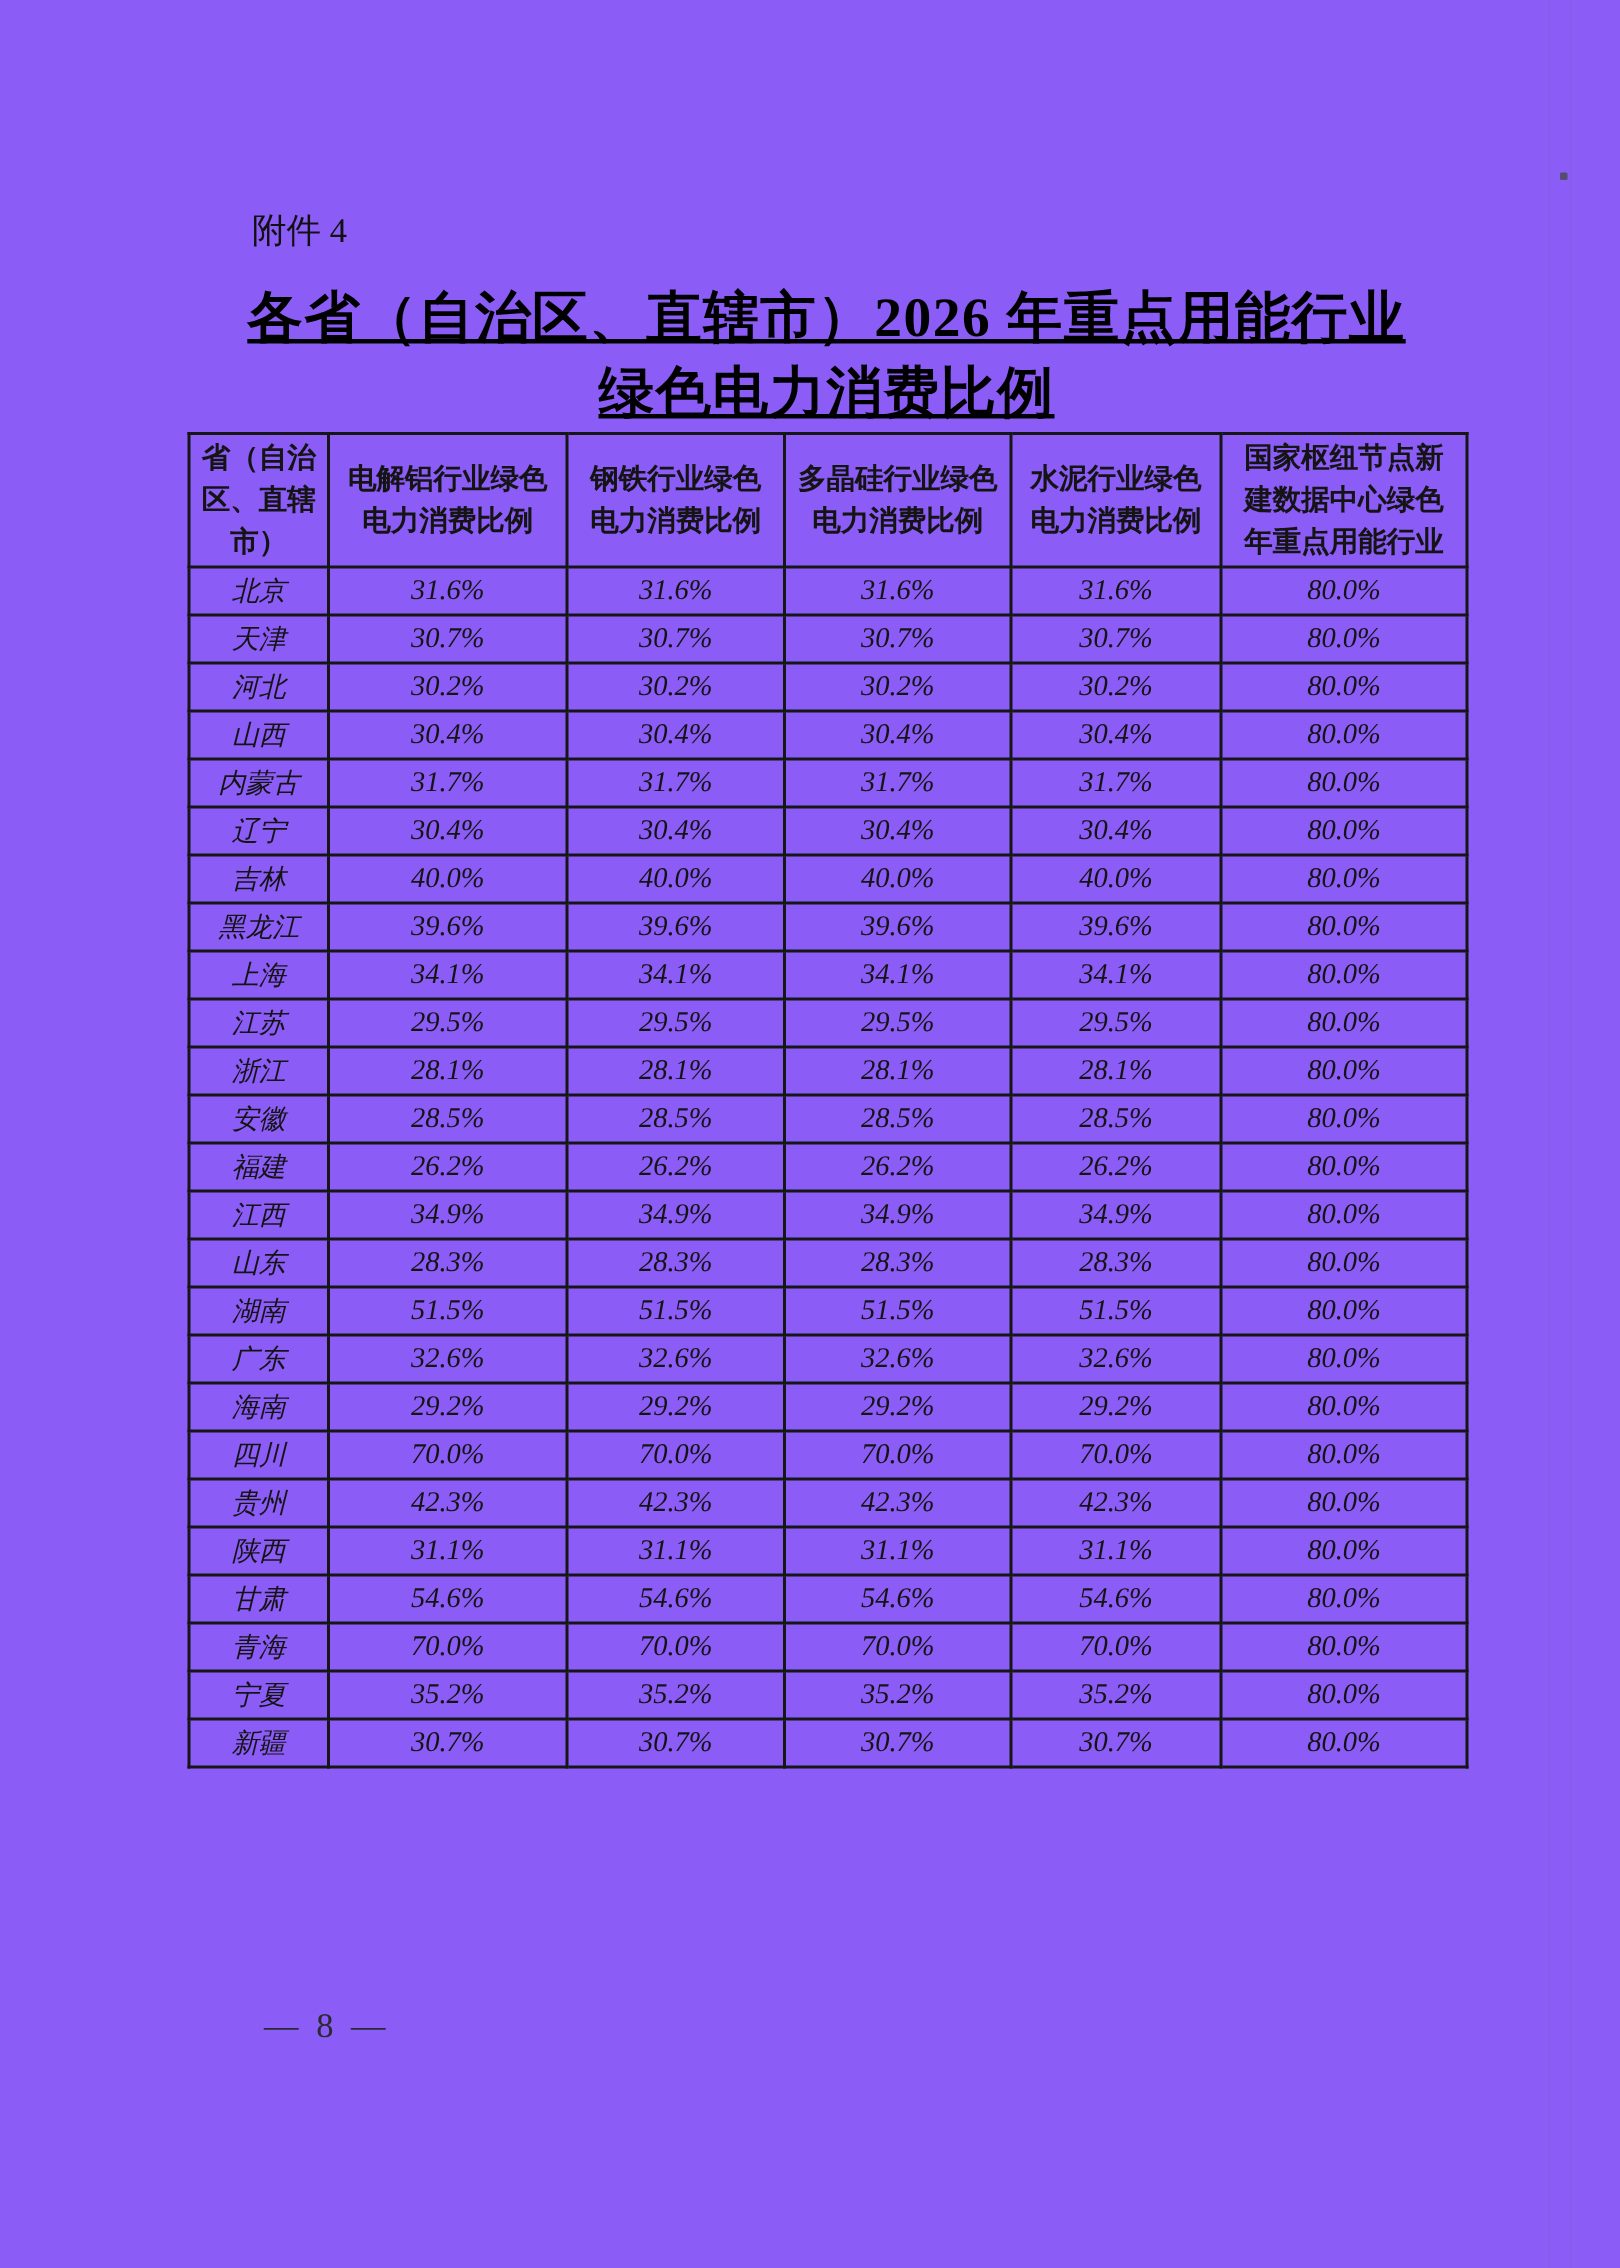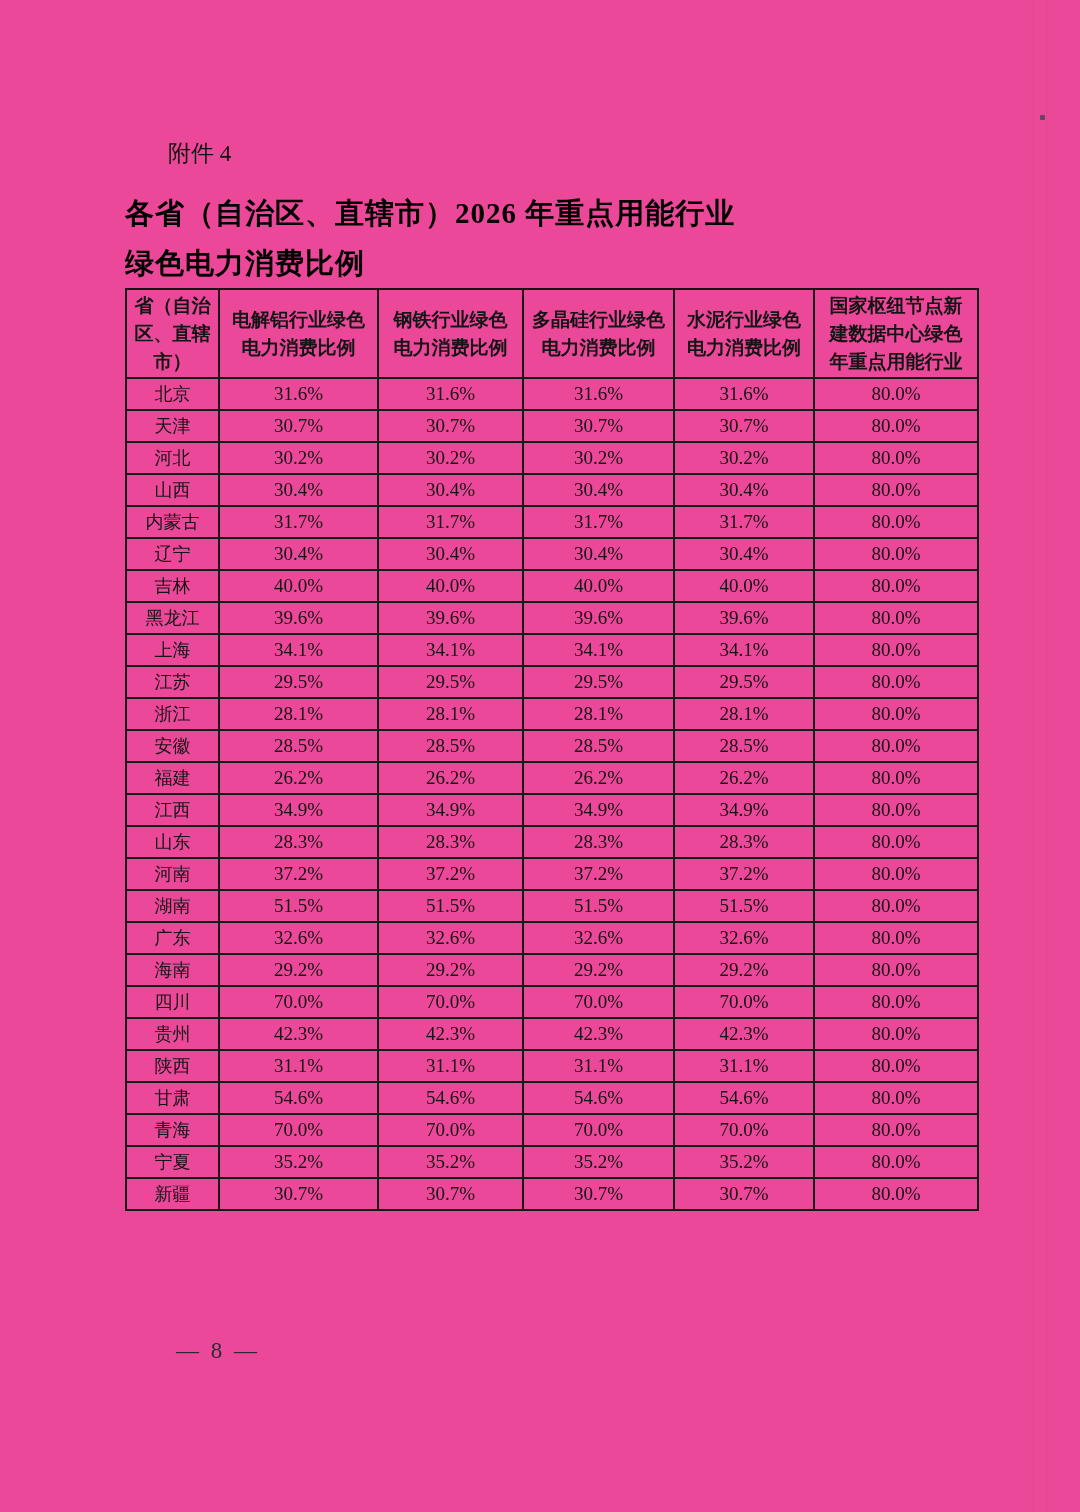--- a/index.html
+++ b/index.html
@@ -2,21 +2,21 @@
 <html><head>
 <meta charset="utf-8">
 <style>
   * { box-sizing: border-box; }
   html, body { margin: 0; padding: 0; background: #ffffff; }
 
   .page {
     position: relative;
     width: 1080px;
     height: 1512px;
-    background: #ec4899;
+    background: #8b5cf6;
     overflow: hidden;
     font-family: "Liberation Serif", serif;
     color: #1a1a1a;
   }
 
   
   .streak {
     position: absolute;
     top: 0;
     bottom: 0;
@@ -43,26 +43,27 @@
     top: 138px;
     font-size: 23px;
     color: #111;
   }
 
   .doc-title {
     position: absolute;
     left: 125px;
     top: 188px;
     width: 852px;
-    text-align: left;
+    text-align: center;
     font-weight: bold;
-    font-size: 29px;
+    font-size: 37px;
     line-height: 50px;
     color: #000;
     letter-spacing: 1px;
+    text-decoration: underline;
   }
 
   table.ratio-table {
     position: absolute;
     left: 125px;
     top: 288px;
     width: 852px;
     border-collapse: collapse;
     table-layout: fixed;
   }
@@ -79,21 +80,21 @@
   .ratio-table thead th {
     height: 89px;
     font-family: "Liberation Sans", sans-serif;
     font-weight: 600;
     font-size: 19px;
     line-height: 28px;
     white-space: pre-line;
     color: #141414;
   }
 
-  .ratio-table tbody tr { height: 32px; }
+  .ratio-table tbody tr { height: 32px; font-style: italic; }
 
   .ratio-table tbody td {
     font-family: "Liberation Serif", serif;
     font-size: 19px;
     color: #141414;
   }
 
   .ratio-table td.province { font-size: 18px; }
 
   .page-number {
@@ -263,28 +264,20 @@
         </tr>
         <tr>
           <td class="province">山东</td>
           <td class="value">28.3%</td>
           <td class="value">28.3%</td>
           <td class="value">28.3%</td>
           <td class="value">28.3%</td>
           <td class="value">80.0%</td>
         </tr>
         <tr>
-          <td class="province">河南</td>
-          <td class="value">37.2%</td>
-          <td class="value">37.2%</td>
-          <td class="value">37.2%</td>
-          <td class="value">37.2%</td>
-          <td class="value">80.0%</td>
-        </tr>
-        <tr>
           <td class="province">湖南</td>
           <td class="value">51.5%</td>
           <td class="value">51.5%</td>
           <td class="value">51.5%</td>
           <td class="value">51.5%</td>
           <td class="value">80.0%</td>
         </tr>
         <tr>
           <td class="province">广东</td>
           <td class="value">32.6%</td>

